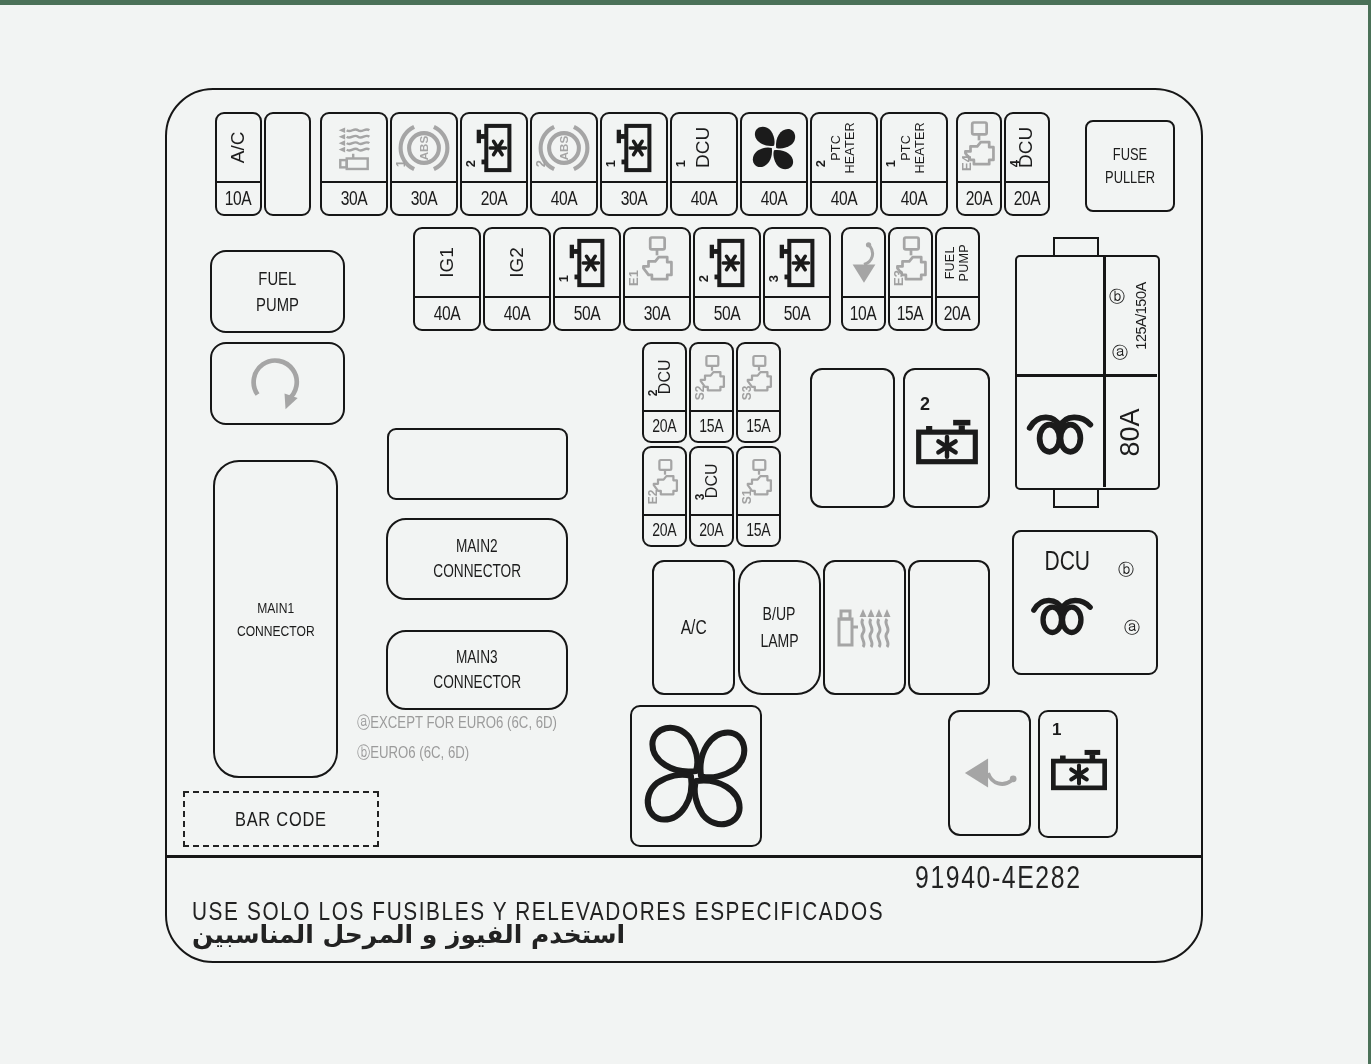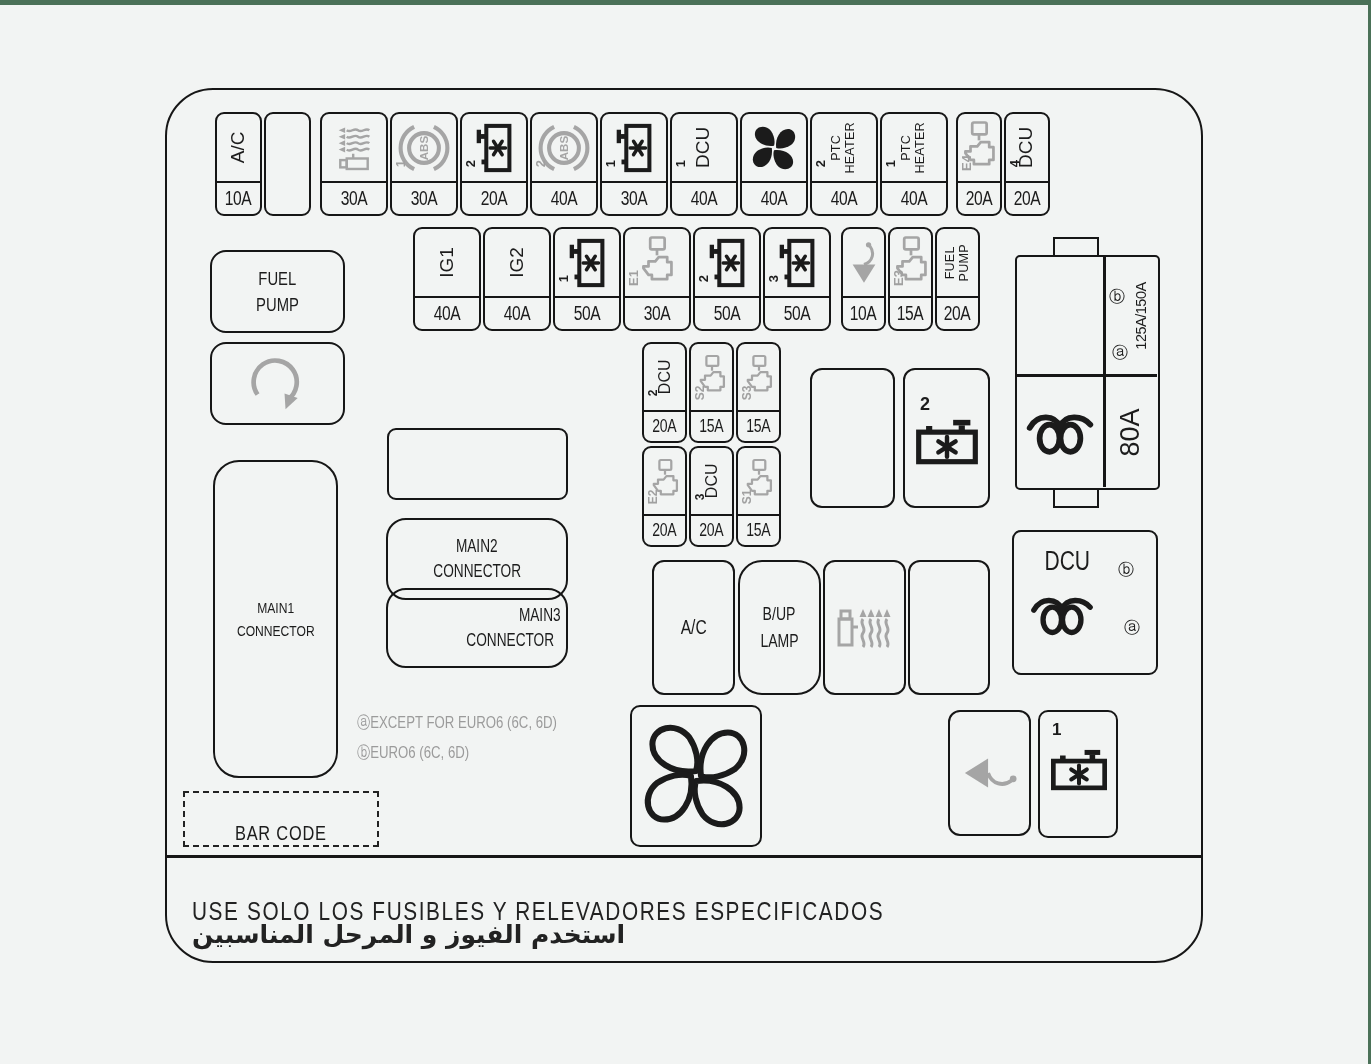--- a/index.html
+++ b/index.html
@@ -24,33 +24,37 @@
   .vtext.two{font-size:12.6px;letter-spacing:.2px;}
   .fnum{position:absolute;left:1px;bottom:10px;width:15px;text-align:center;
         transform:rotate(-90deg);font-size:13px;font-weight:bold;}
   .sm .fnum{font-size:12px;}
   .fnum.gray{color:#a0a0a0;}
   .note{position:absolute;color:#9b9b9b;font-size:16.5px;}
   .vslot{position:absolute;display:flex;align-items:center;justify-content:center;}
   .vrot{transform:rotate(-90deg);white-space:nowrap;}
   .altline{position:absolute;background:#161616;}
   .dashbox{position:absolute;border:2.4px dashed #222;box-sizing:border-box;
-           display:flex;align-items:flex-end;justify-content:center;}
+           display:flex;align-items:center;justify-content:center;}
   .ftr{position:absolute;font-size:26px;letter-spacing:1px;color:#222;}
 </style>
 </head>
 <body>
 
 <div id="stage">
   <div class="strip" style="left:0;top:0;width:1371px;height:5px;"></div>
   <div class="strip" style="right:0;top:0;width:3px;height:1064px;"></div>
 
   <div class="box" style="left:165px;top:88px;width:1038px;height:875px;border-width:2.6px;border-radius:48px;"></div>
   <div class="hsep" style="left:167px;top:855px;width:1034px;height:2.5px;"></div>
 
+  <div class="box ctr" style="left:1085px;top:120px;width:90px;height:92px;border-radius:8px;font-size:16.5px;line-height:1.4;">
+    <span class="cx">FUSE</span>
+    <span class="cx">PULLER</span>
+  </div>
 
   <div class="box ctr" style="left:210px;top:250px;width:135px;height:83px;border-radius:16px;font-size:19px;line-height:1.35;">
     <span class="cx">FUEL</span>
     <span class="cx">PUMP</span>
   </div>
   <div class="box ctr" style="left:210px;top:342px;width:135px;height:83px;border-radius:16px;">
     <span>
         <svg width="72" height="60" viewBox="0 0 74 64" style="display:block;">
           <path d="M15.2,43.2 A23,23 0 1 1 47.2,48.8" stroke="#a5a5a5" stroke-width="5" fill="none"></path>
     <polygon points="44,42 58,47 45,59" fill="#a5a5a5"></polygon>
@@ -59,21 +63,21 @@
   </div>
   <div class="box ctr" style="left:213px;top:460px;width:125px;height:318px;border-radius:26px;font-size:15.5px;line-height:1.5;">
     <span class="cx">MAIN1</span>
     <span class="cx">CONNECTOR</span>
   </div>
   <div class="box" style="left:387px;top:428px;width:181px;height:72px;border-radius:9px;"></div>
   <div class="box ctr" style="left:386px;top:518px;width:182px;height:82px;border-radius:20px;font-size:17.5px;line-height:1.45;">
     <span class="cx">MAIN2</span>
     <span class="cx">CONNECTOR</span>
   </div>
-  <div class="box ctr" style="left:386px;top:588px;width:182px;height:80px;border-radius:20px;font-size:17.5px;line-height:1.45;align-items:flex-end;">
+  <div class="box ctr" style="left:386px;top:630px;width:182px;height:80px;border-radius:20px;font-size:17.5px;line-height:1.45;">
     <span class="cx">MAIN3</span>
     <span class="cx">CONNECTOR</span>
   </div>
 
   <div class="note" style="left:357px;top:712px;"><span class="cxl">ⓐEXCEPT FOR EURO6 (6C, 6D)</span></div>
   <div class="note" style="left:357px;top:742px;"><span class="cxl">ⓑEURO6 (6C, 6D)</span></div>
 
   <div class="dashbox" style="left:183px;top:791px;width:196px;height:56px;font-size:21px;letter-spacing:1px;">
     <span class="cx">BAR CODE</span>
   </div>
@@ -194,20 +198,21 @@
     <rect x="9" y="6" width="5" height="5" fill="#1b1b1b"></rect>
     <g stroke="#1b1b1b" stroke-width="3.6" stroke-linecap="round">
       <line x1="26" y1="15" x2="26" y2="31"></line>
             <line x1="19" y1="18.5" x2="33" y2="27.5"></line>
             <line x1="33" y1="18.5" x2="19" y2="27.5"></line>
           </g>
         </svg>
       </span>
   </div>
 
+  <div class="ftr graytxt" style="left:915px;top:860px;font-size:31px;letter-spacing:2px;"><span class="cxl">91940-4E282</span></div>
   <div class="ftr" style="left:192px;top:920px;font-size:25px;font-weight:bold;font-family:'DejaVu Sans',sans-serif;"><span>استخدم الفيوز و المرحل المناسبين</span></div>
   <div class="ftr" style="left:192px;top:896px;letter-spacing:2px;"><span class="cxl">USE SOLO LOS FUSIBLES Y RELEVADORES ESPECIFICADOS</span></div>
 <div class="fuse" style="left: 215px; top: 112px; width: 47px; height: 104px;">
       <div class="fuse-top">
         <div class="vtext">
           <div>A/C</div>
         </div>
       </div>
       <div class="fuse-amp" style="height: 31px; flex: 0 0 31px;">
         <span class="cx">10A</span>

